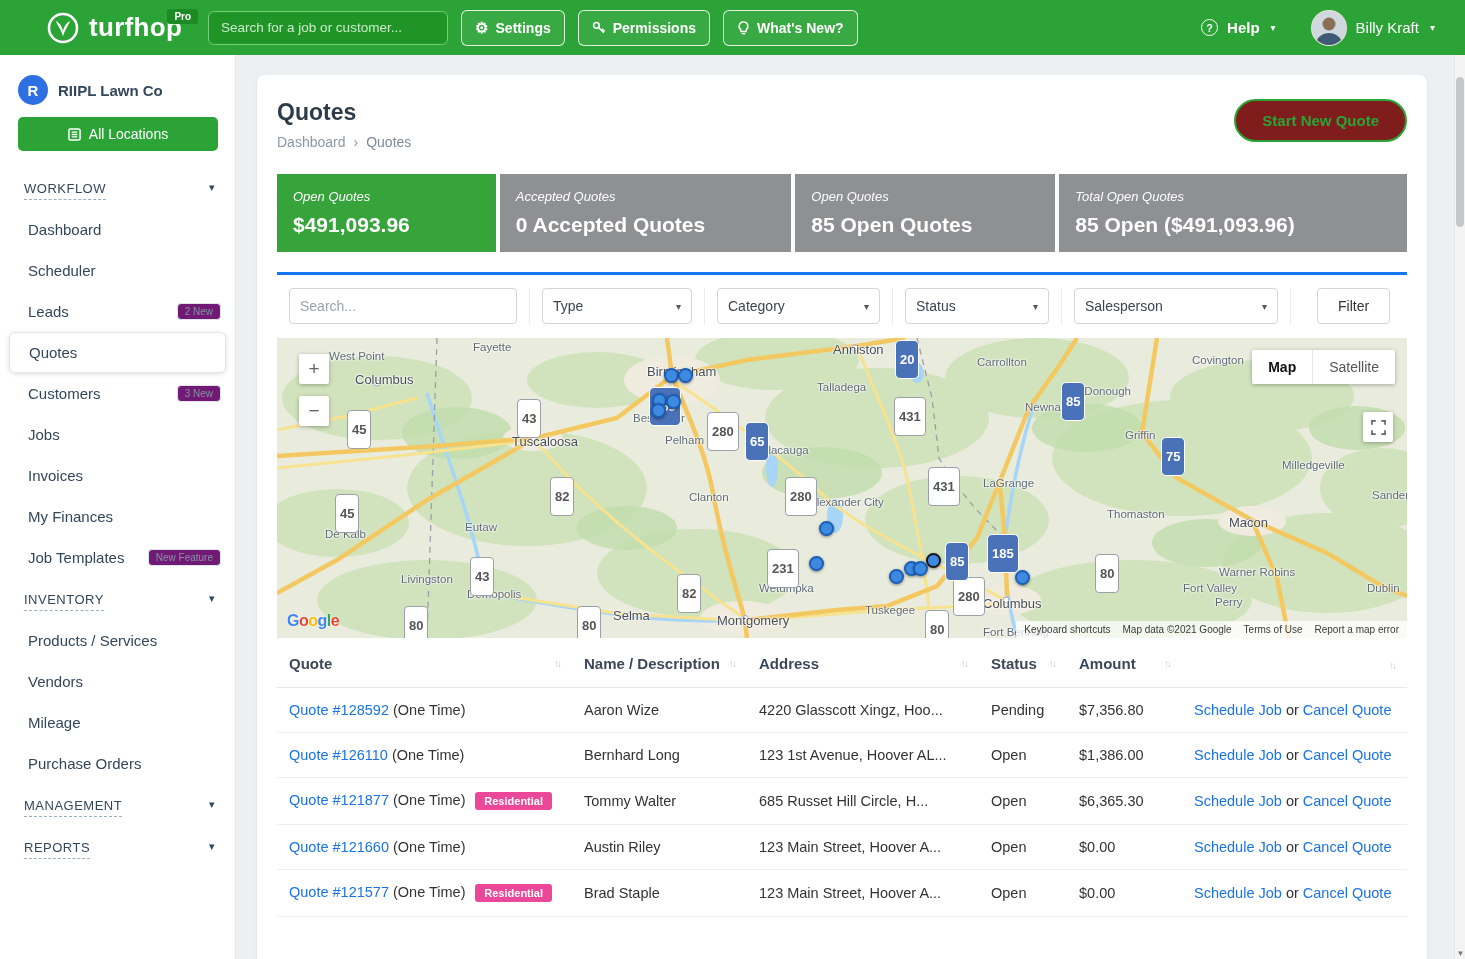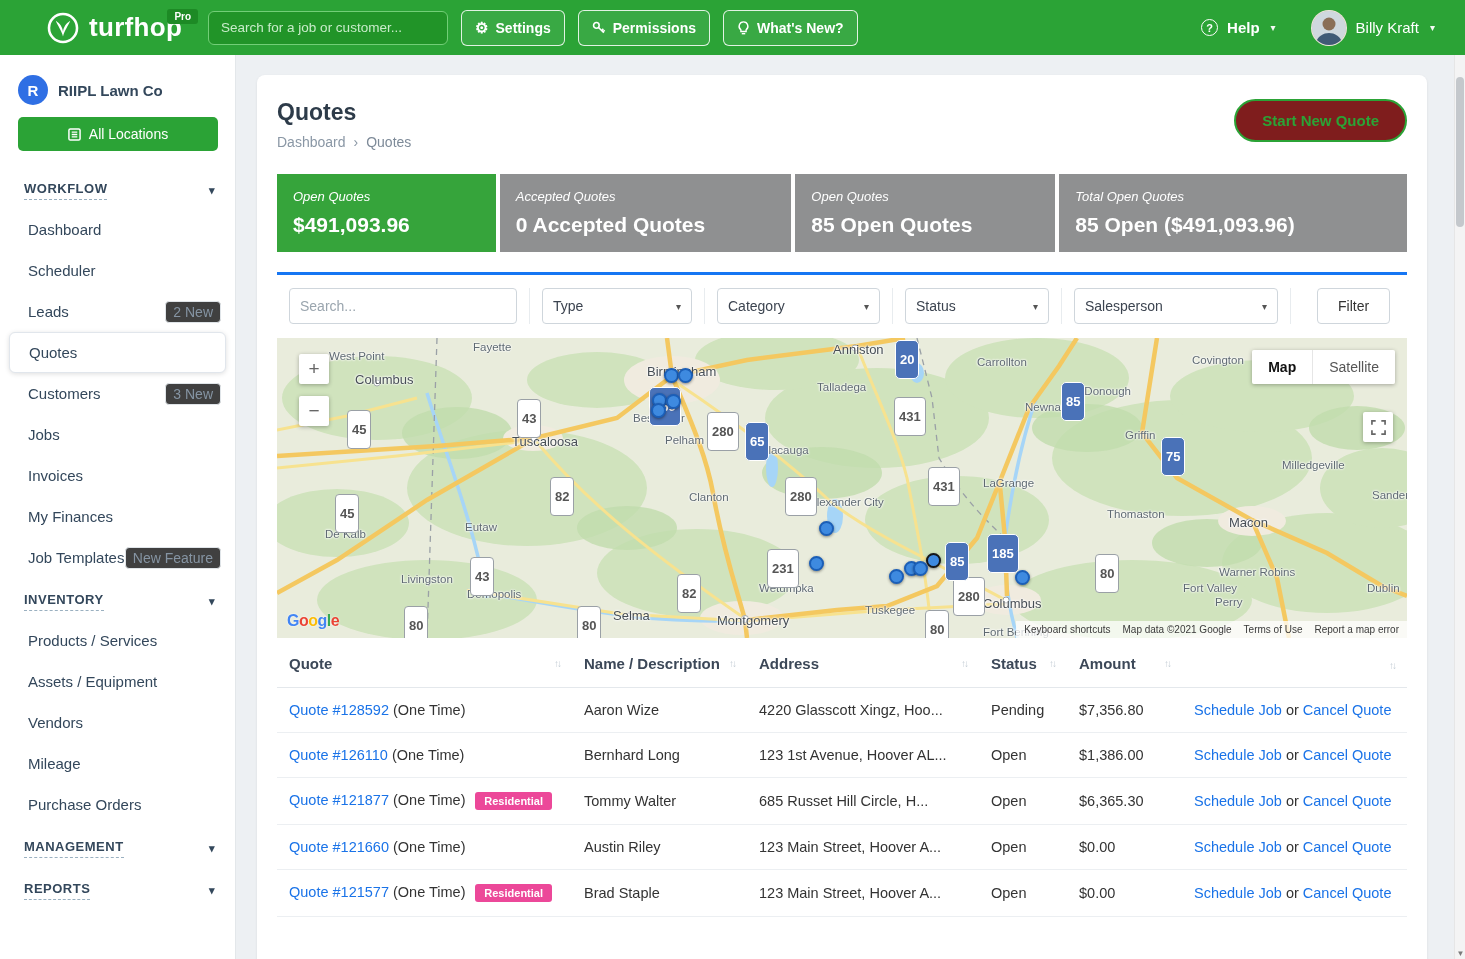--- a/index.html
+++ b/index.html
@@ -22,26 +22,26 @@
   .chev{font-size:10px;opacity:.95;margin-left:2px}
   .avatar{width:36px;height:36px;border-radius:50%;overflow:hidden;background:#d8c2a8;margin-left:26px;flex:0 0 auto;border:1px solid rgba(255,255,255,.6)}
   .user-name{font-weight:normal;font-size:15px}
 
   
   .sidebar{position:absolute;top:55px;left:0;width:236px;bottom:0;background:#fff;border-right:1px solid #e3e7ea;padding-top:14px;overflow:hidden;z-index:50}
   .company{display:flex;align-items:center;gap:10px;padding:6px 18px 10px}
   .company-badge{width:30px;height:30px;border-radius:50%;background:#2f6fe4;color:#fff;font-weight:bold;display:flex;align-items:center;justify-content:center;font-size:15px}
   .company-name{color:#33475b;font-weight:bold;font-size:15px}
   .all-loc{margin:2px 18px 16px;display:flex;align-items:center;justify-content:center;gap:8px;background:#2ba336;color:#fff;font-weight:normal;font-size:14px;height:34px;border-radius:5px;border:none;width:200px;cursor:pointer}
-  .side-section{display:flex;align-items:center;justify-content:space-between;padding:14px 20px 9px 24px;color:#33475b;font-size:13px;font-weight:bold;letter-spacing:.5px;cursor:pointer}
+  .side-section{display:flex;align-items:flex-start;justify-content:space-between;padding:14px 20px 9px 24px;color:#33475b;font-size:13px;font-weight:normal;letter-spacing:.5px;cursor:pointer}
   .side-section .lbl{border-bottom:1px dashed #9ab0c0;padding-bottom:3px}
   .side-section .chevd{color:#33475b;font-size:11px}
   .side-item{display:flex;align-items:center;justify-content:space-between;padding:0 14px 0 28px;height:41px;color:#33475b;font-size:15px;cursor:pointer}
   .side-item.active{border:1px solid #e1e6ec;border-radius:6px;margin:0 9px;padding-left:19px;box-shadow:0 1px 5px rgba(0,0,0,.13);background:#fff}
-  .side-badge{background:#404040;border:1px solid #e0e5e9;color:#8594a3;font-size:14px;padding:2px 7px;border-radius:4px;white-space:nowrap}
+  .side-badge{background:#701a75;border:1px solid #e0e5e9;color:#8594a3;font-size:10px;padding:2px 7px;border-radius:4px;white-space:nowrap}
   .side-badge:empty{display:none}
 
   
   .main{position:absolute;left:236px;top:55px;right:0;bottom:0;background:#edf0f3;overflow:hidden}
   .card{margin:20px 38px 0 21px;background:#fff;border-radius:8px;box-shadow:0 1px 3px rgba(0,0,0,.08);padding:24px 20px 10px;min-height:920px}
   .card-head{display:flex;justify-content:space-between;align-items:flex-start}
   .page-title{font-size:23px;font-weight:bold;color:#2d3b49}
   .breadcrumb{margin-top:8px;color:#8a97a5;font-size:14px;display:flex;gap:8px;align-items:center}
   .breadcrumb .cur{color:#7d8a98}
   .start-btn{border:2px solid #2ba336;color:#2ba336;font-weight:bold;font-size:15px;background:#7f1d1d;border-radius:24px;padding:11px 26px;cursor:pointer}
@@ -207,23 +207,20 @@
       <span>Job Templates</span>
         <span class="side-badge">New Feature</span>
     </div>
 
     <div class="side-section">
       <span class="lbl">INVENTORY</span>
       <span class="chevd">▾</span>
     </div>
     <div class="side-item">
         <span>Products / Services</span>
-      </div>
-    <div class="side-item">
-        <span>Assets / Equipment</span>
       </div>
     <div class="side-item">
         <span>Vendors</span>
       </div>
     <div class="side-item">
         <span>Mileage</span>
       </div>
     <div class="side-item">
         <span>Purchase Orders</span>
       </div>

